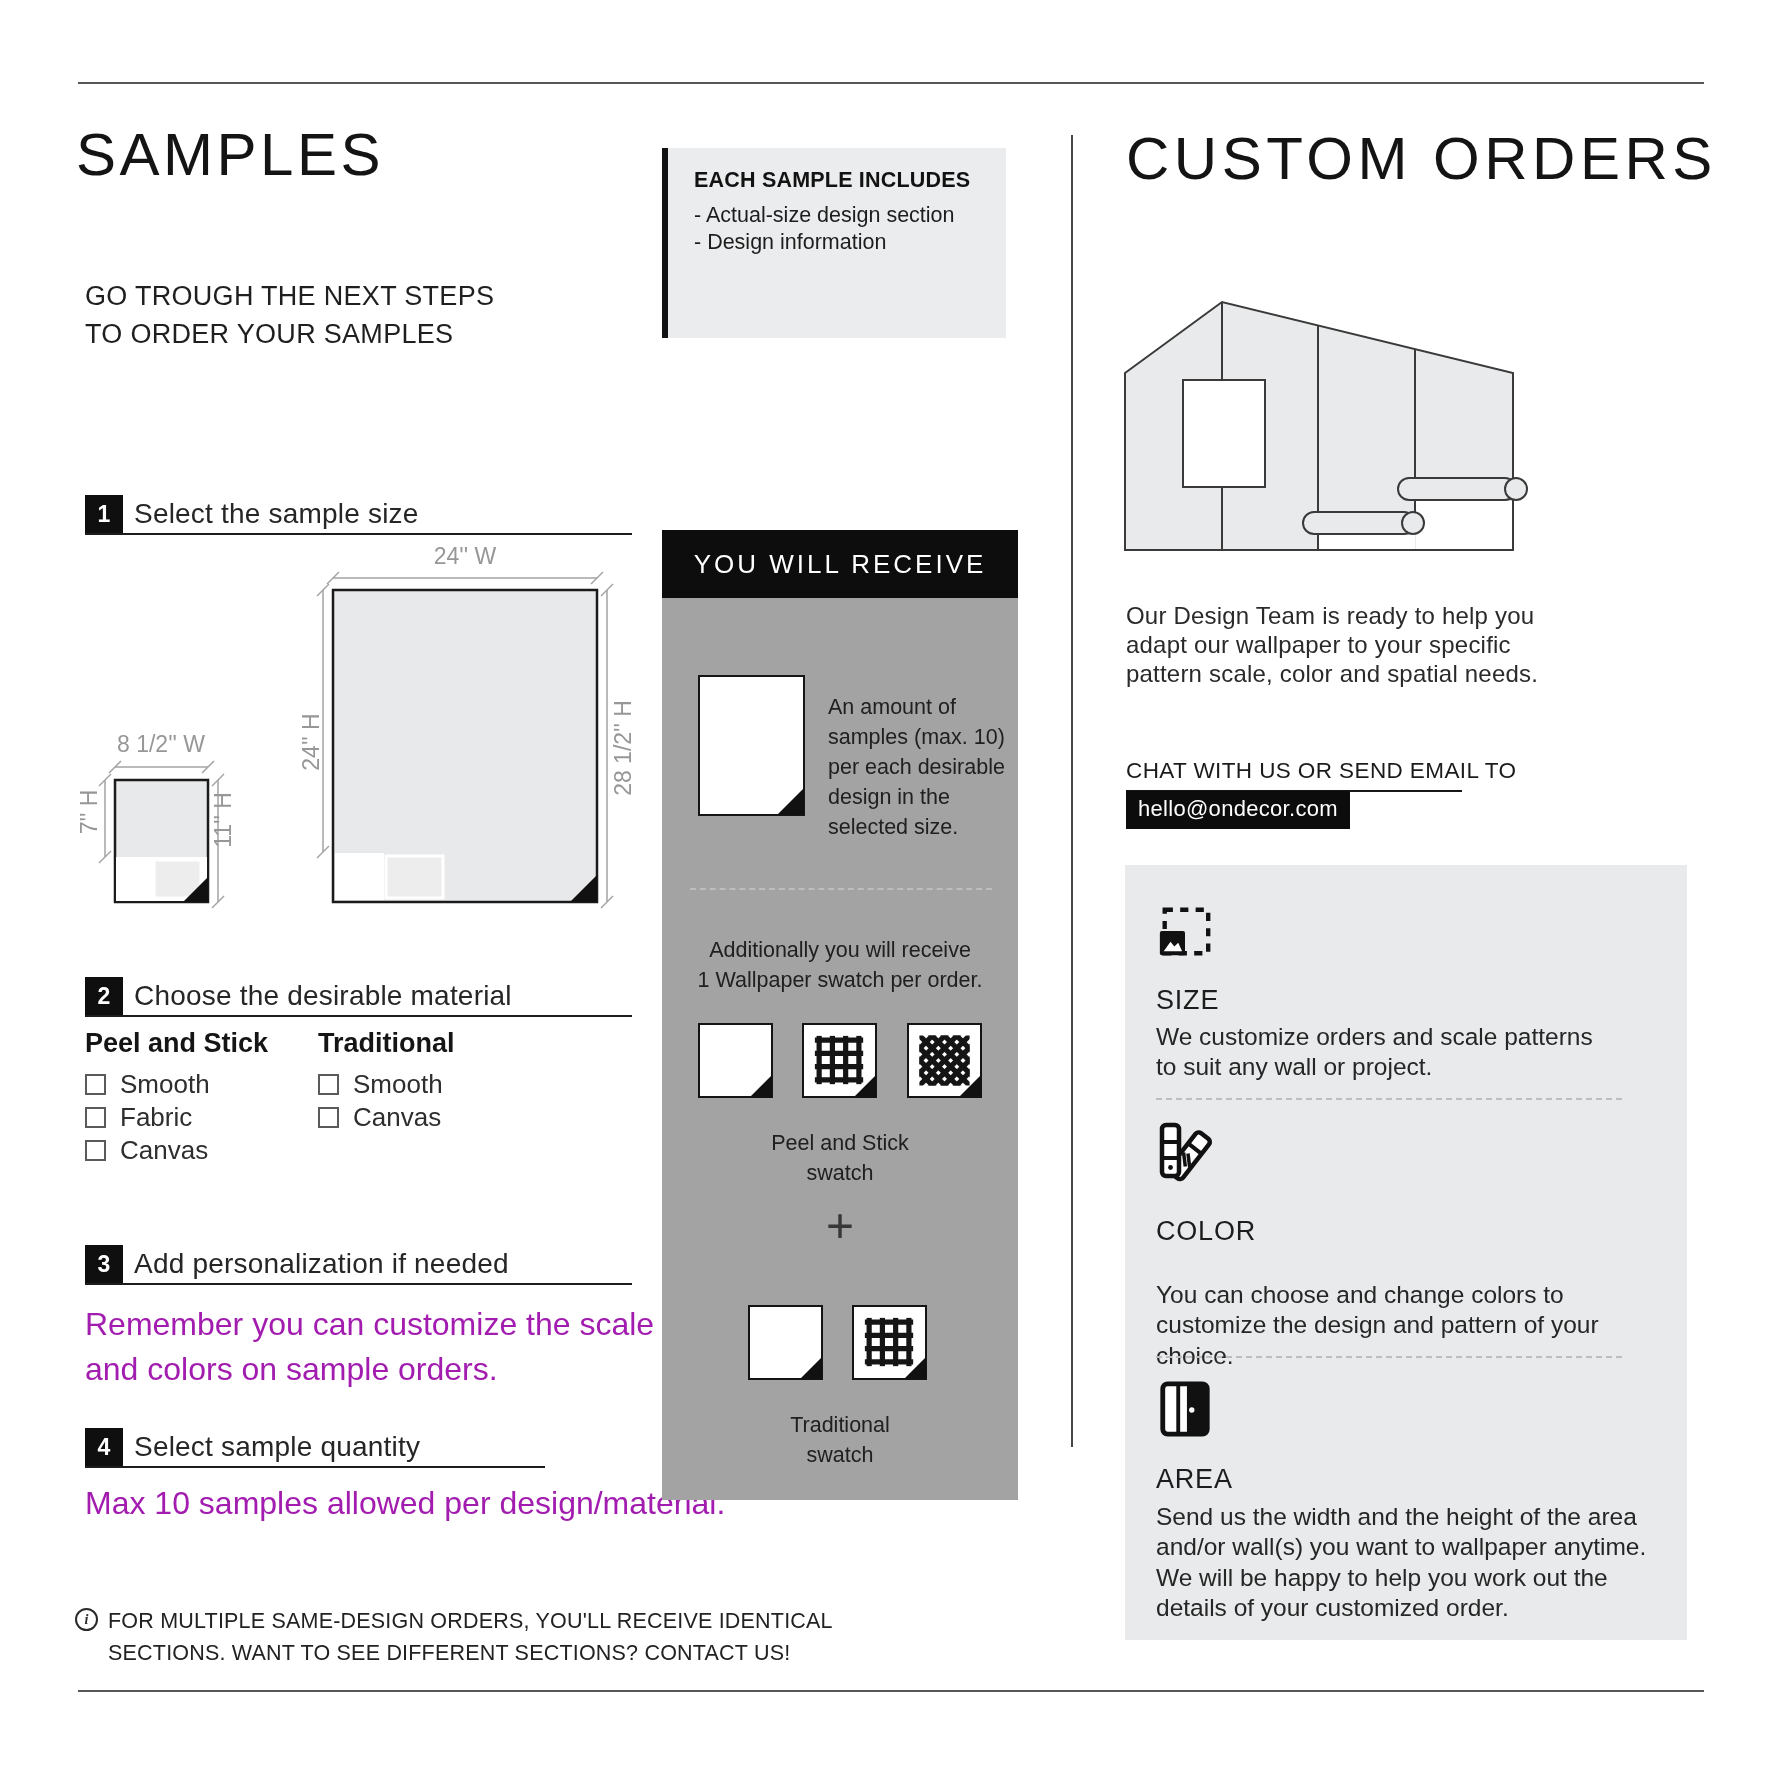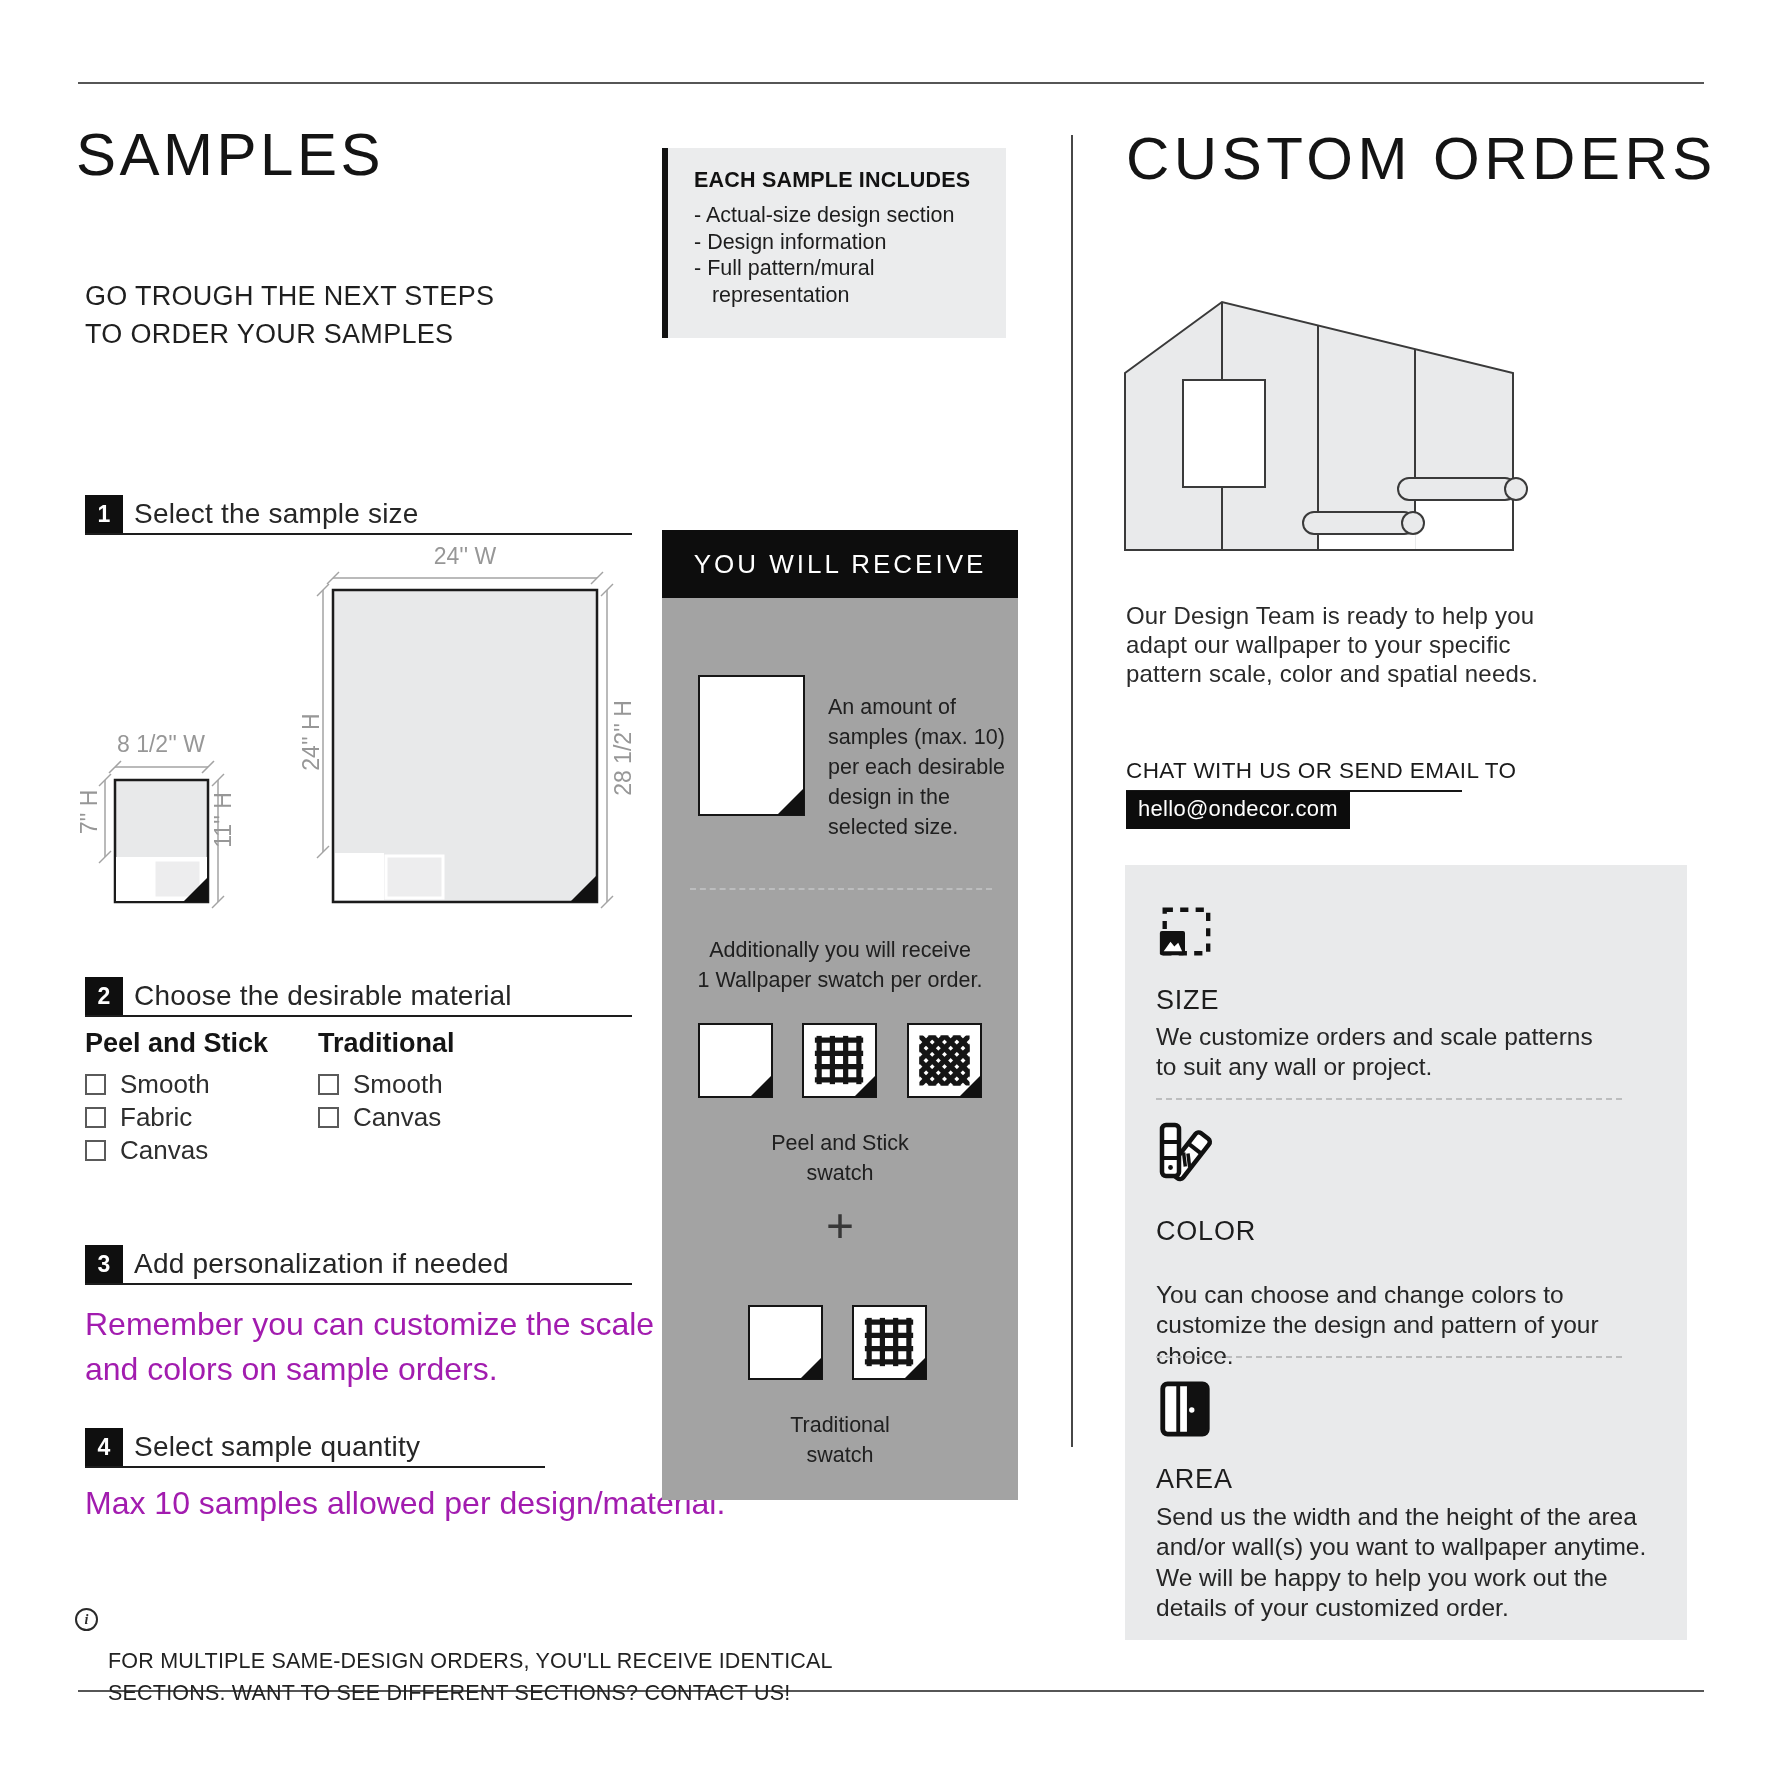--- a/index.html
+++ b/index.html
@@ -89,22 +89,20 @@
   <div class="vdivider" style="left:1071px; top:135px; height:1312px;"></div>
 
   <div class="abs samples-intro pre" style="left:85px; top:277px;">GO TROUGH THE NEXT STEPS
 TO ORDER YOUR SAMPLES</div>
   <div class="abs big-title" style="left:76px; top:120px;">SAMPLES</div>
 
   <div class="includes-box" style="left:662px; top:148px; width:344px; height:190px;">
     <div class="includes-title">EACH SAMPLE INCLUDES</div>
     <div class="inc-item prew">- Actual-size design section</div>
     <div class="inc-item prew">- Design information</div>
-    <div class="inc-item prew">- Full pattern/mural
-   representation</div>
   </div>
 
   <div class="step-badge" style="left:85px; top:495px;">1</div>
   <div class="step-title" style="left:134px; top:498px;">Select the sample size</div>
   <div class="step-underline" style="left:85px; top:533px; width:547px;"></div>
 
   <svg class="abs" style="left:70px; top:545px;" width="570" height="365" viewBox="0 0 570 365">
 
     <rect x="263" y="45" width="264" height="312" fill="#e8e9ea" stroke="#1b1b1b" stroke-width="2.5"></rect>
     <rect x="265" y="308" width="49" height="47" fill="#ffffff"></rect>
@@ -181,21 +179,21 @@
   <div class="step-underline" style="left:85px; top:1283px; width:547px;"></div>
   <div class="step-body pre" style="left:85px; top:1302px;">Remember you can customize the scale
 and colors on sample orders.</div>
 
   <div class="step-badge" style="left:85px; top:1428px;">4</div>
   <div class="step-title" style="left:134px; top:1431px;">Select sample quantity</div>
   <div class="step-underline" style="left:85px; top:1466px; width:460px;"></div>
   <div class="step-body pre" style="left:85px; top:1481px;">Max 10 samples allowed per design/material.</div>
 
   <div class="info-circle" style="left:75px; top:1608px;">i</div>
-  <div class="note-text pre" style="left:108px; top:1605px;margin-top:40px;">FOR MULTIPLE SAME-DESIGN ORDERS, YOU'LL RECEIVE IDENTICAL
+  <div class="note-text pre" style="left:108px; top:1605px;">FOR MULTIPLE SAME-DESIGN ORDERS, YOU'LL RECEIVE IDENTICAL
 SECTIONS. WANT TO SEE DIFFERENT SECTIONS? CONTACT US!</div>
 
   <div class="receive-box">
     <div class="receive-header">YOU WILL RECEIVE</div>
 
     <div class="sheet" style="left:36px; top:145px; width:107px; height:141px;">
       <i class="fold big"></i>
     </div>
     <div class="receive-text pre" style="left:166px; top:162px;">An amount of
 samples (max. 10)

